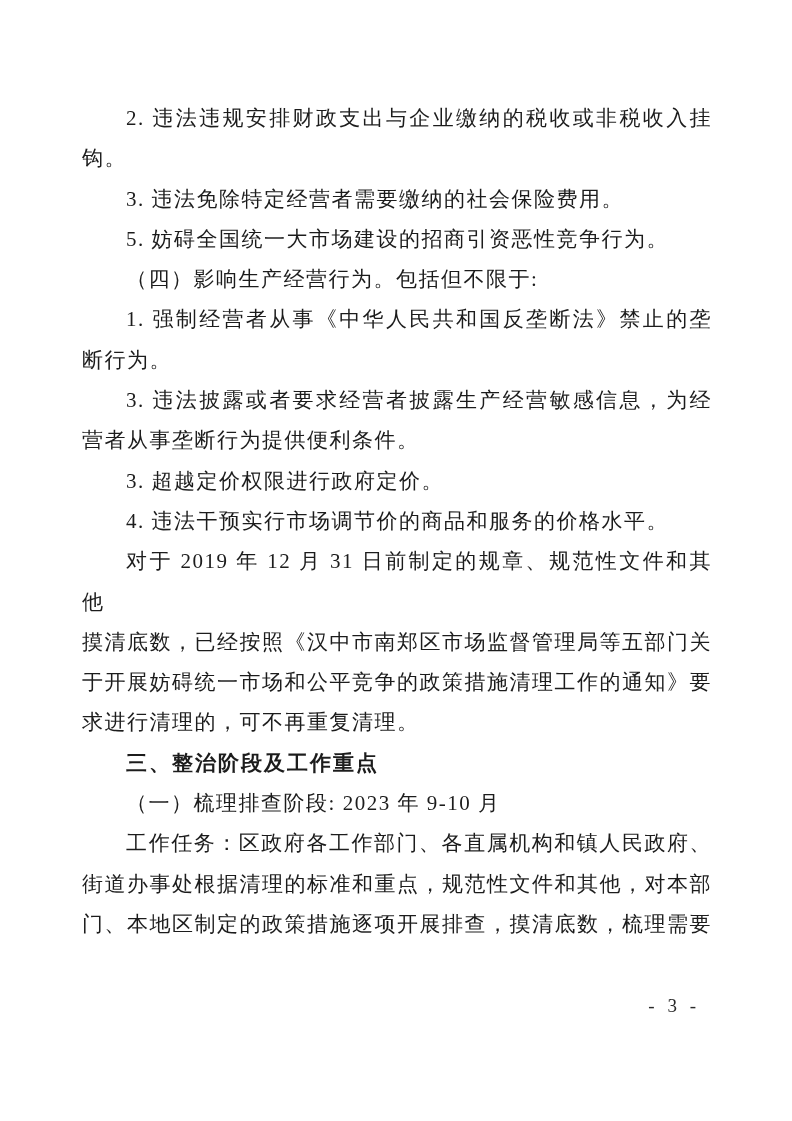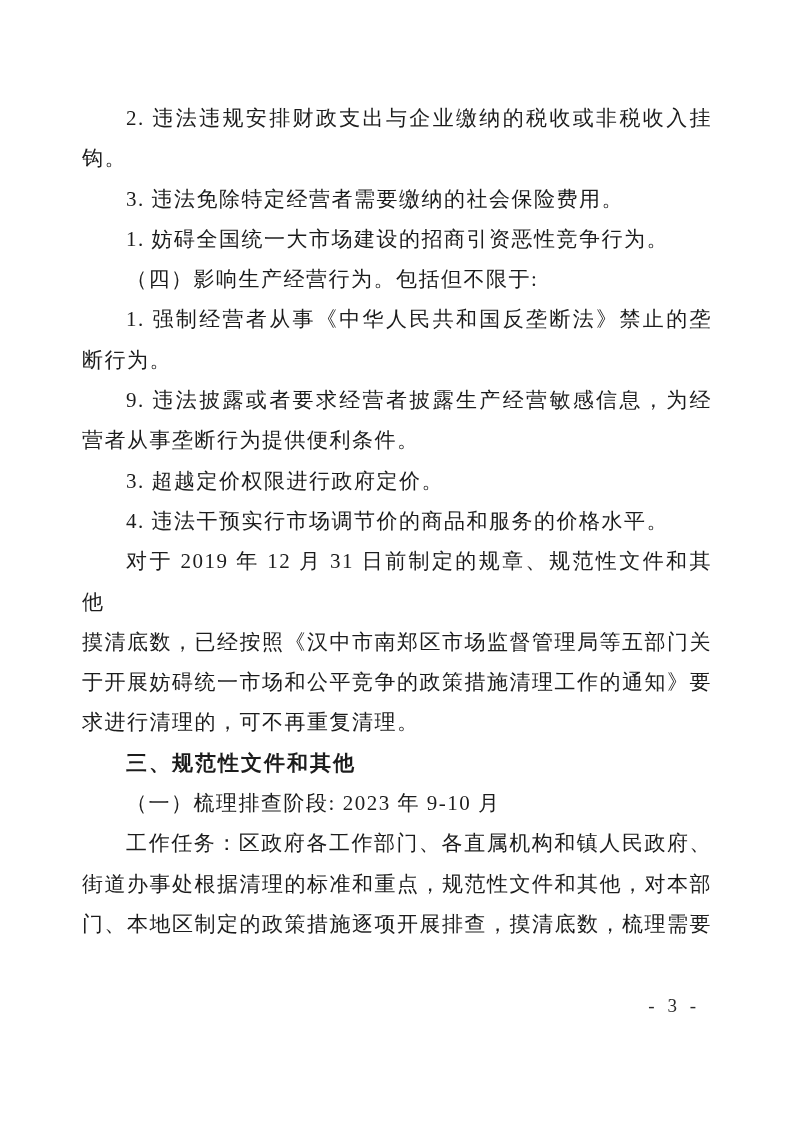--- a/index.html
+++ b/index.html
@@ -60,47 +60,47 @@
 <div class="page">
   <div class="content">
       <div class="para body">
         <div class="line indent fill">2. 违法违规安排财政支出与企业缴纳的税收或非税收入挂</div>
         <div class="line">钩。</div>
       </div>
       <div class="para body">
         <div class="line indent">3. 违法免除特定经营者需要缴纳的社会保险费用。</div>
       </div>
       <div class="para body">
-        <div class="line indent">1. 妨碍全国统一大市场建设的招商引资恶性竞争行为。</div>
+        <div class="line indent">5. 妨碍全国统一大市场建设的招商引资恶性竞争行为。</div>
       </div>
       <div class="para kaiti">
         <div class="line indent">（四）影响生产经营行为。包括但不限于:</div>
       </div>
       <div class="para body">
         <div class="line indent fill">1. 强制经营者从事《中华人民共和国反垄断法》禁止的垄</div>
         <div class="line">断行为。</div>
       </div>
       <div class="para body">
-        <div class="line indent fill">9. 违法披露或者要求经营者披露生产经营敏感信息，为经</div>
+        <div class="line indent fill">3. 违法披露或者要求经营者披露生产经营敏感信息，为经</div>
         <div class="line">营者从事垄断行为提供便利条件。</div>
       </div>
       <div class="para body">
         <div class="line indent">3. 超越定价权限进行政府定价。</div>
       </div>
       <div class="para body">
         <div class="line indent">4. 违法干预实行市场调节价的商品和服务的价格水平。</div>
       </div>
       <div class="para body">
         <div class="line indent fill">对于 2019 年 12 月 31 日前制定的规章、规范性文件和其他</div>
         <div class="line fill">摸清底数，已经按照《汉中市南郑区市场监督管理局等五部门关</div>
         <div class="line fill">于开展妨碍统一市场和公平竞争的政策措施清理工作的通知》要</div>
         <div class="line">求进行清理的，可不再重复清理。</div>
       </div>
       <div class="para heading">
-        <div class="line indent">三、规范性文件和其他</div>
+        <div class="line indent">三、整治阶段及工作重点</div>
       </div>
       <div class="para kaiti">
         <div class="line indent">（一）梳理排查阶段: 2023 年 9-10 月</div>
       </div>
       <div class="para body">
         <div class="line indent fill">工作任务：区政府各工作部门、各直属机构和镇人民政府、</div>
         <div class="line fill">街道办事处根据清理的标准和重点，规范性文件和其他，对本部</div>
         <div class="line fill">门、本地区制定的政策措施逐项开展排查，摸清底数，梳理需要</div>
       </div>
     </div>

